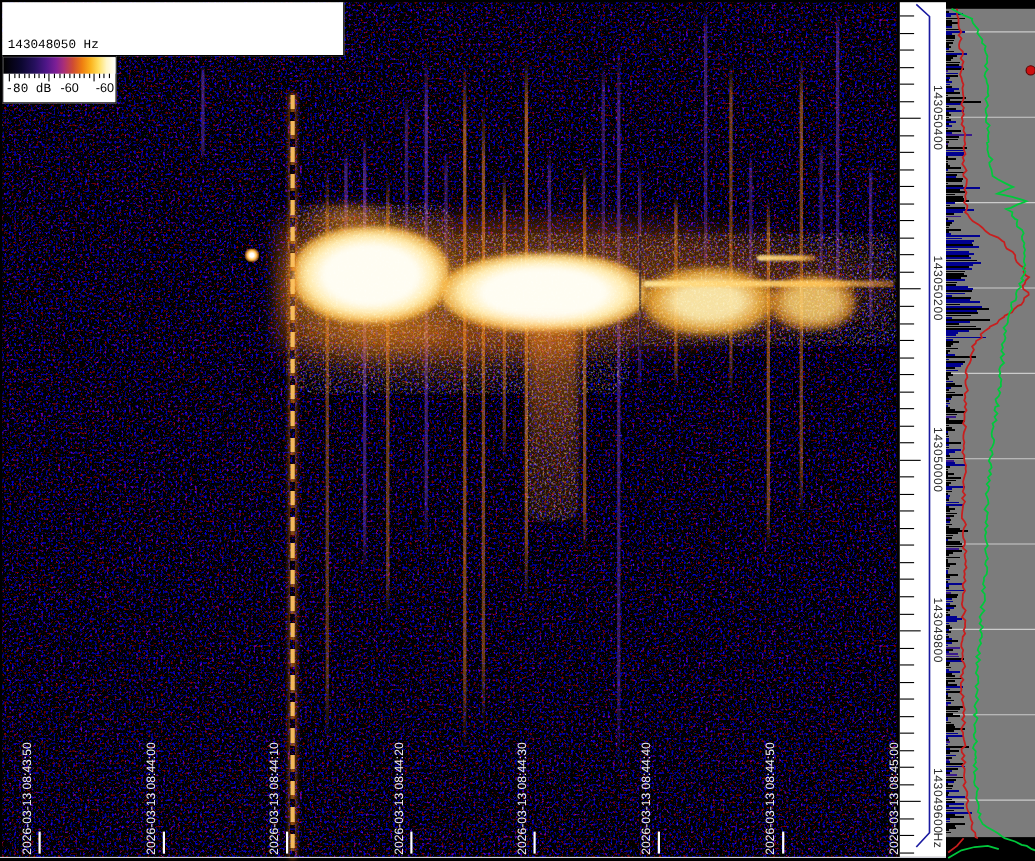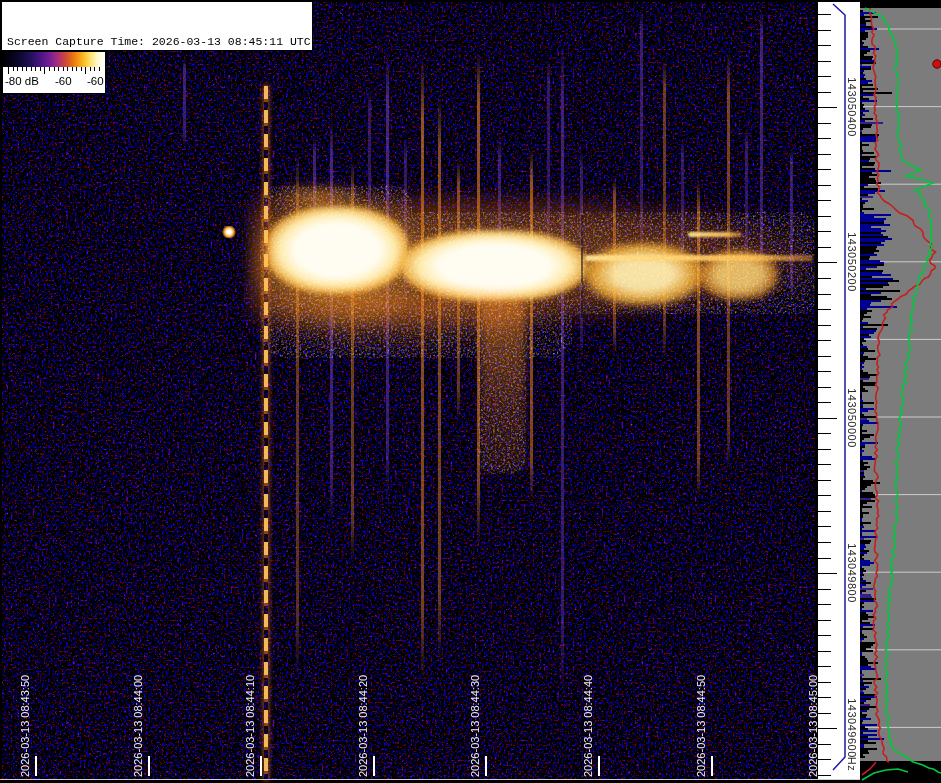--- a/index.html
+++ b/index.html
@@ -142,21 +142,20 @@
       <div class="t-label" style="left: 469.4px;">2026-03-13 08:44:30</div>
       <div class="t-tick" style="left: 598px;"></div>
       <div class="t-label" style="left: 582px;">2026-03-13 08:44:40</div>
       <div class="t-tick" style="left: 710.6px;"></div>
       <div class="t-label" style="left: 694.6px;">2026-03-13 08:44:50</div>
       <div class="t-tick" style="left: 823.2px;"></div>
       <div class="t-label" style="left: 807.2px;">2026-03-13 08:45:00</div>
     </div>
 
   <div id="info-box">
-    <div>Screen Capture Time: 2026-03-13 08:45:11 UTC</div>
     <div>143048050 Hz</div>
   </div>
 
   <div id="legend">
     <div id="legend-grad"></div>
     <div id="legend-ticks">
         <div class="lg-tick" style="left: 5px; height: 7px;"></div>
         <div class="lg-tick" style="left: 9.55px; height: 4px;"></div>
         <div class="lg-tick" style="left: 14.1px; height: 4px;"></div>
         <div class="lg-tick" style="left: 18.65px; height: 4px;"></div>
@@ -172,21 +171,21 @@
         <div class="lg-tick" style="left: 64.15px; height: 4px;"></div>
         <div class="lg-tick" style="left: 68.7px; height: 4px;"></div>
         <div class="lg-tick" style="left: 73.25px; height: 4px;"></div>
         <div class="lg-tick" style="left: 77.8px; height: 4px;"></div>
         <div class="lg-tick" style="left: 82.35px; height: 7px;"></div>
         <div class="lg-tick" style="left: 86.9px; height: 4px;"></div>
         <div class="lg-tick" style="left: 91.45px; height: 4px;"></div>
         <div class="lg-tick" style="left: 96px; height: 4px;"></div>
       </div>
     <div id="legend-labels">
-        <div class="lg-label" style="left: 2px;">-80 dB</div>
+        <div class="lg-label" style="left: 2px; font-family: Liberation Mono, monospace;">-80 dB</div>
         <div class="lg-label" style="left: 52px;">-60</div>
         <div class="lg-label" style="left: 84px;">-60</div>
       </div>
   </div>
 
   <div id="freq-scale">
     <svg width="42" height="777" style="position:absolute;left:0;top:0">
       <polyline points="15,2 27,13 27,755 15,768" fill="none" stroke="#1a1aa0" stroke-width="1.5"></polyline>
     </svg>
     <div id="freq-ticks">

